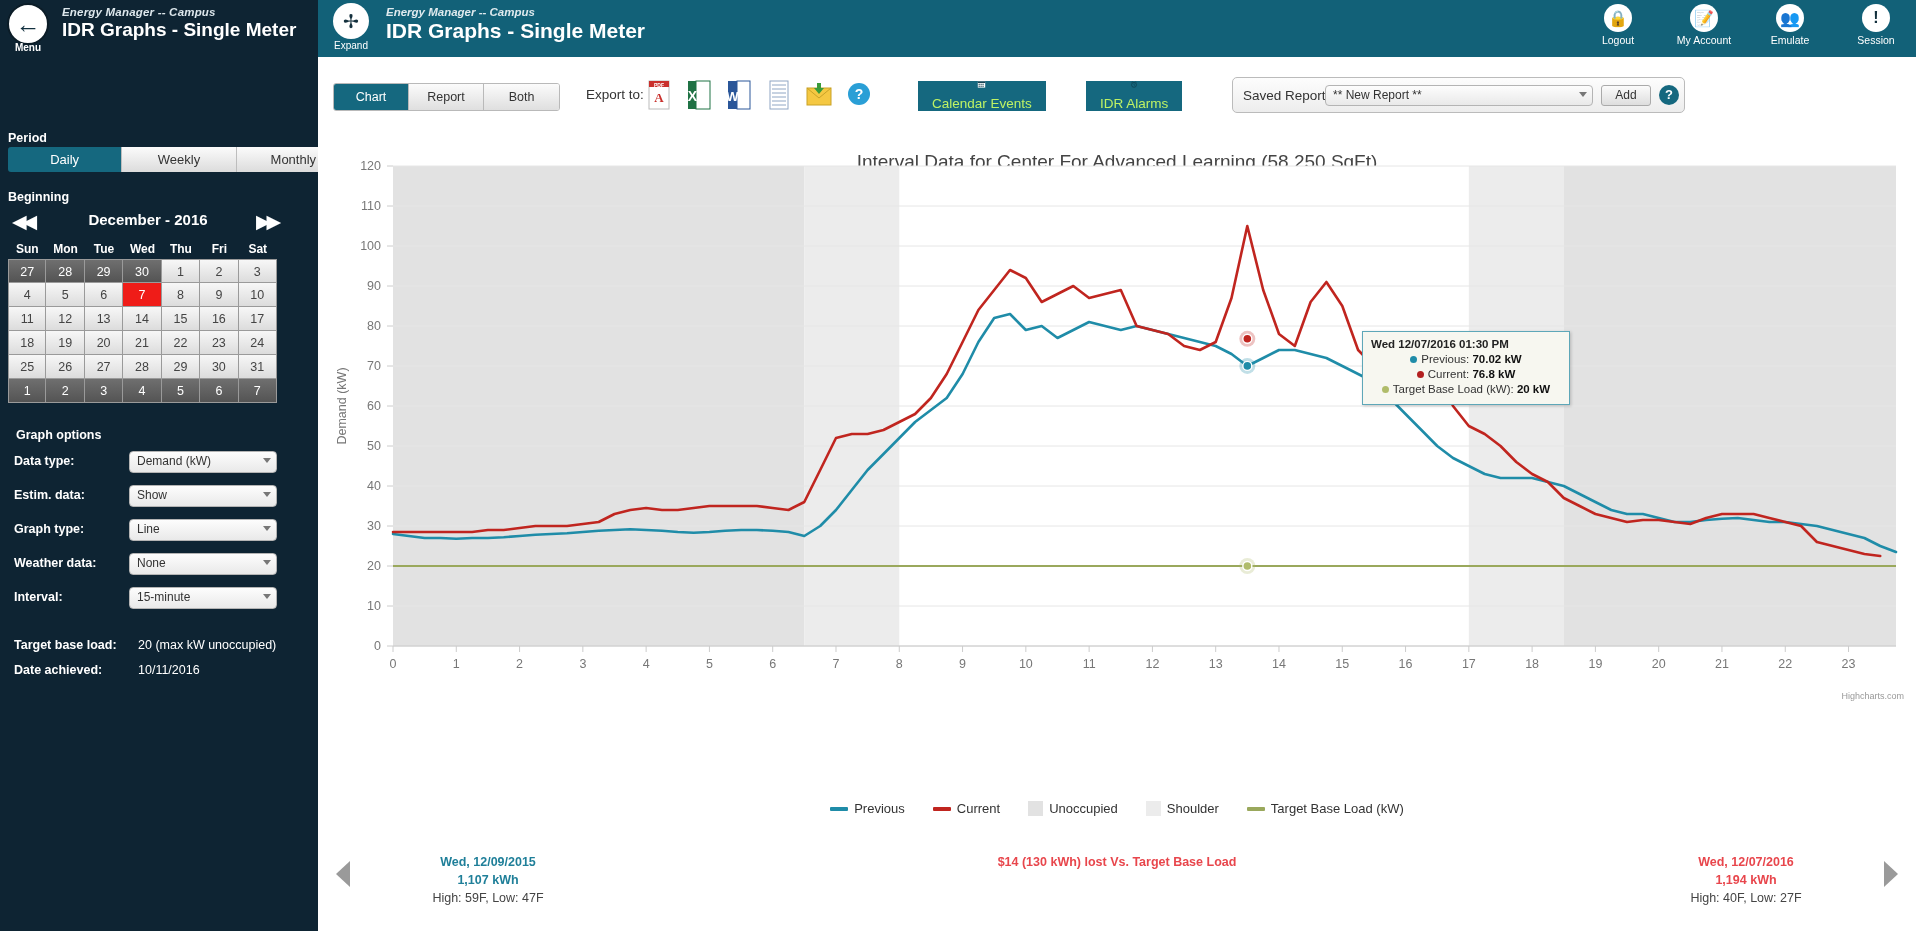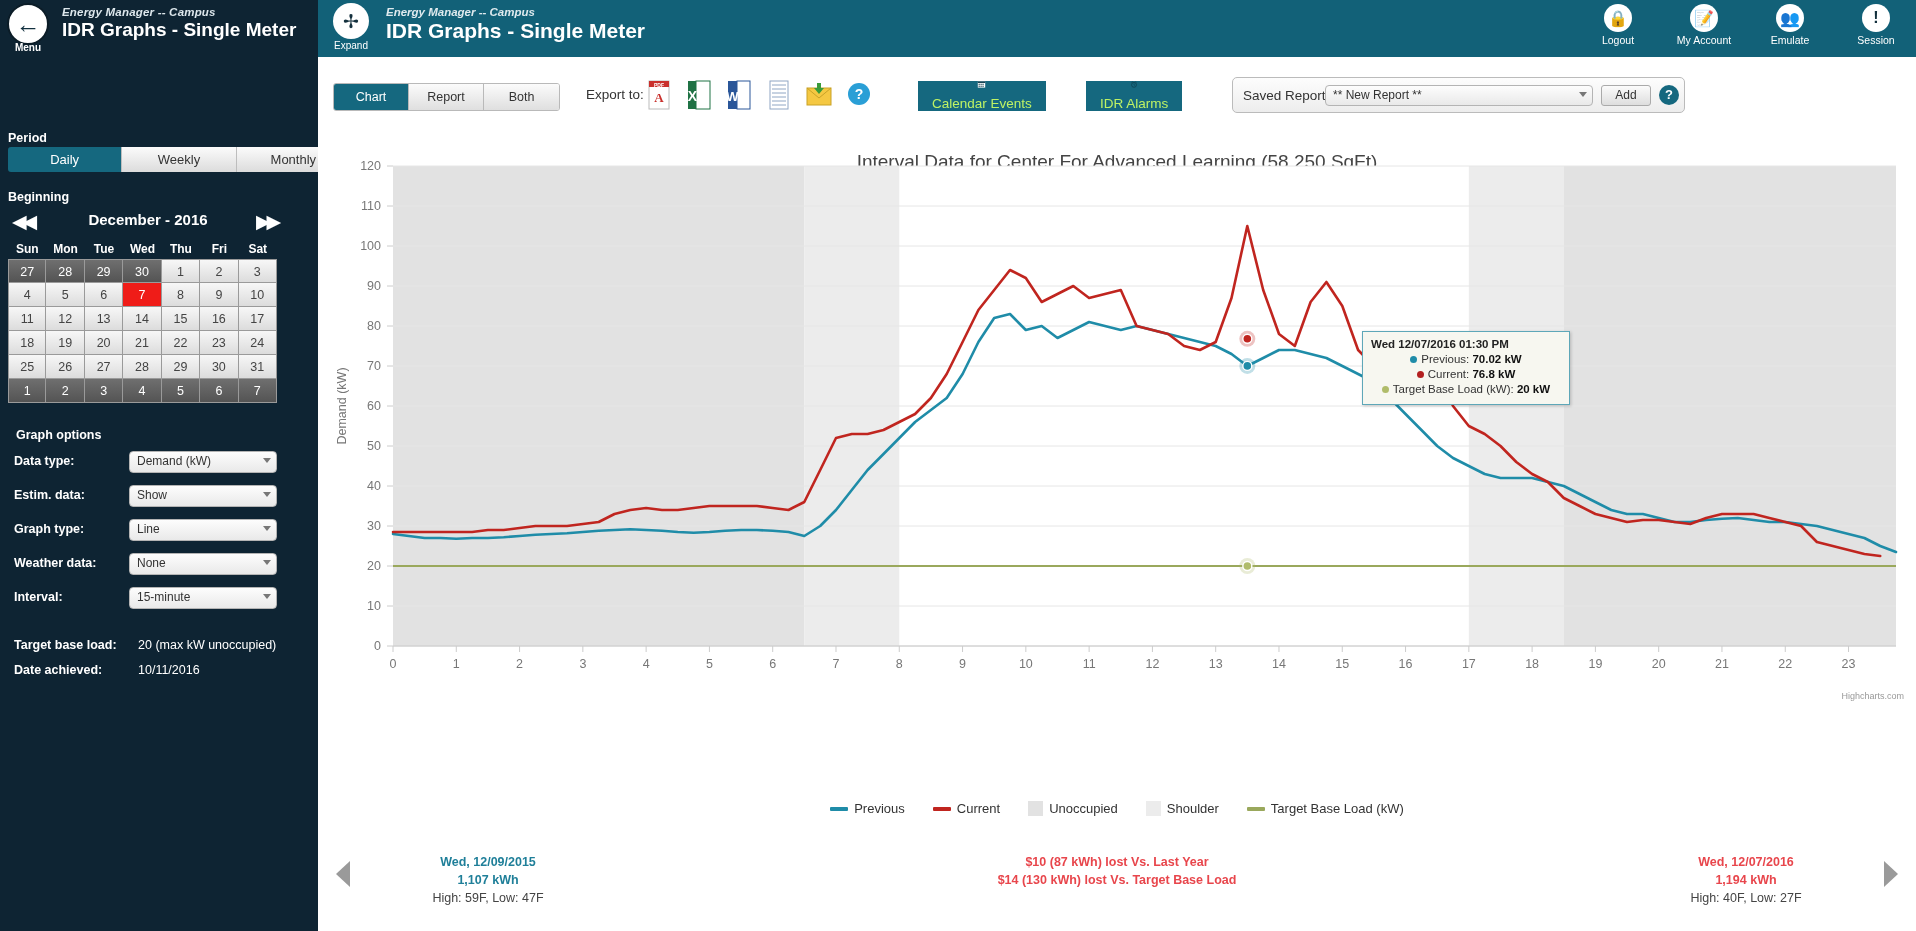--- a/index.html
+++ b/index.html
@@ -610,21 +610,20 @@
   </div>
 
   <div id="footer">
     <div class="f-arrow" id="f-prev"></div>
     <div class="f-block" id="f-left">
       <div class="f-teal">Wed, 12/09/2015</div>
       <div class="f-teal">1,107 kWh</div>
       <div class="f-gray">High: 59F, Low: 47F</div>
     </div>
     <div class="f-block" id="f-center">
-      <div class="f-red">$10 (87 kWh) lost Vs. Last Year</div>
       <div class="f-red">$14 (130 kWh) lost Vs. Target Base Load</div>
     </div>
     <div class="f-block" id="f-right">
       <div class="f-red">Wed, 12/07/2016</div>
       <div class="f-red">1,194 kWh</div>
       <div class="f-gray">High: 40F, Low: 27F</div>
     </div>
     <div class="f-arrow" id="f-next"></div>
   </div>
 

